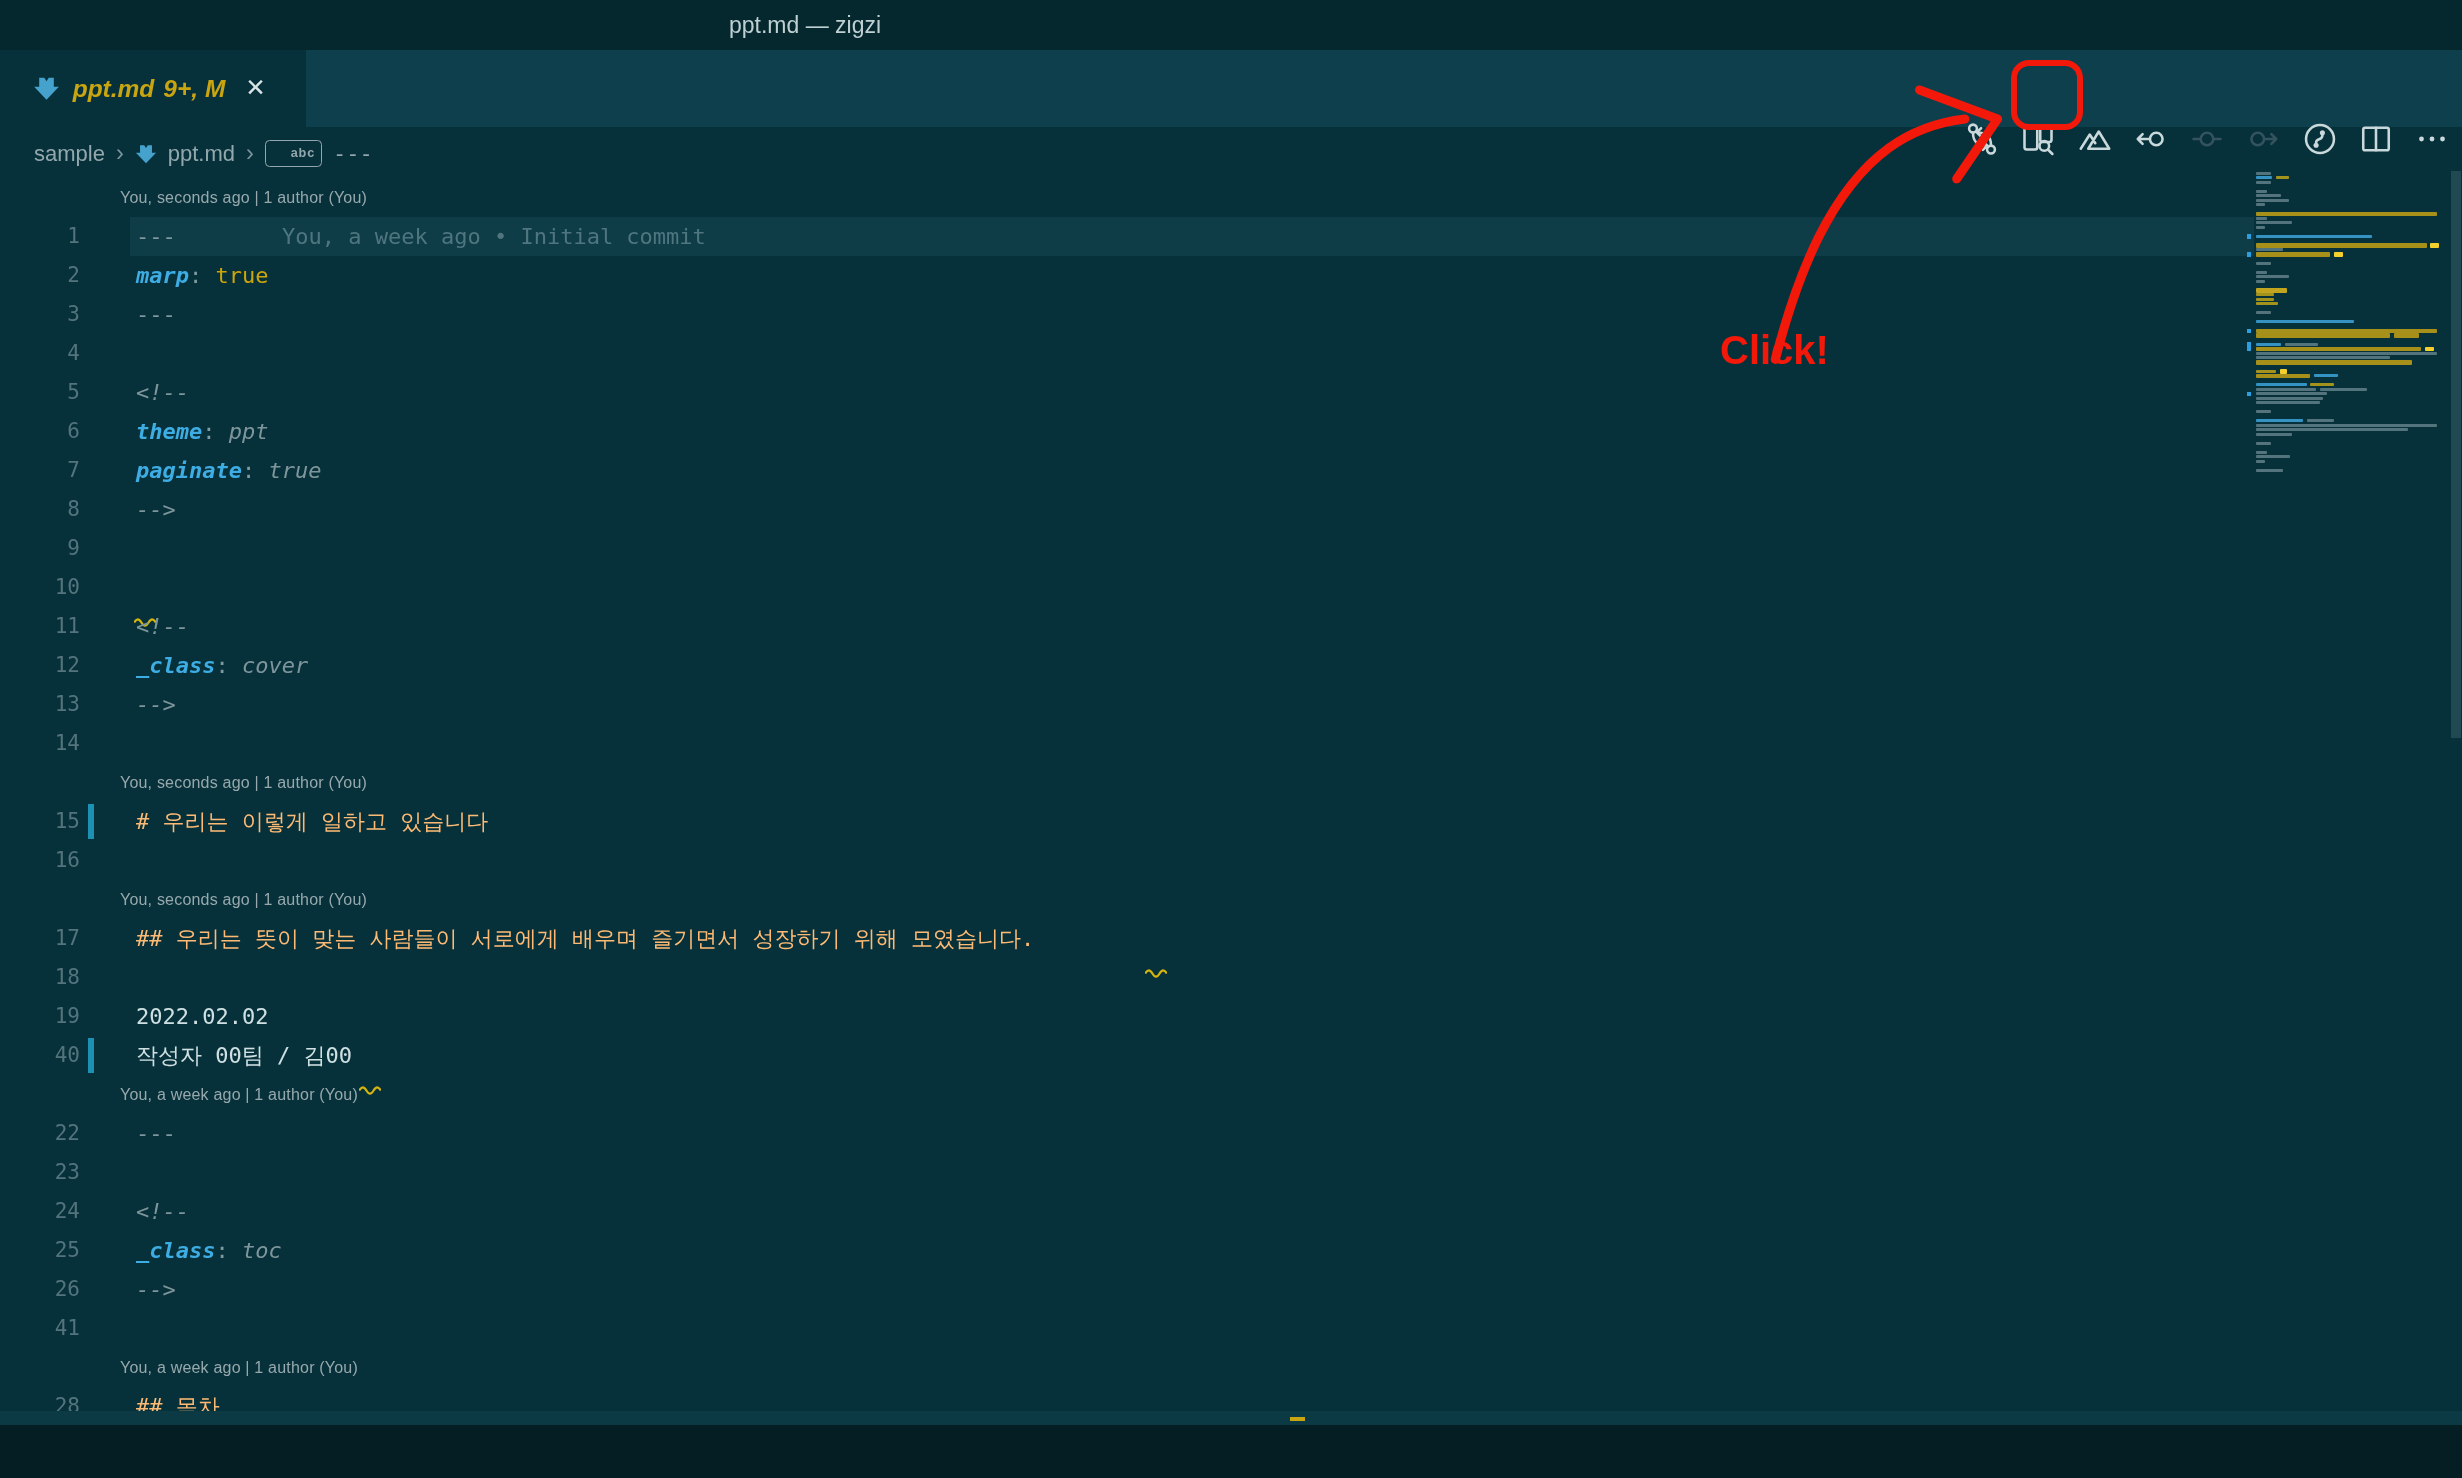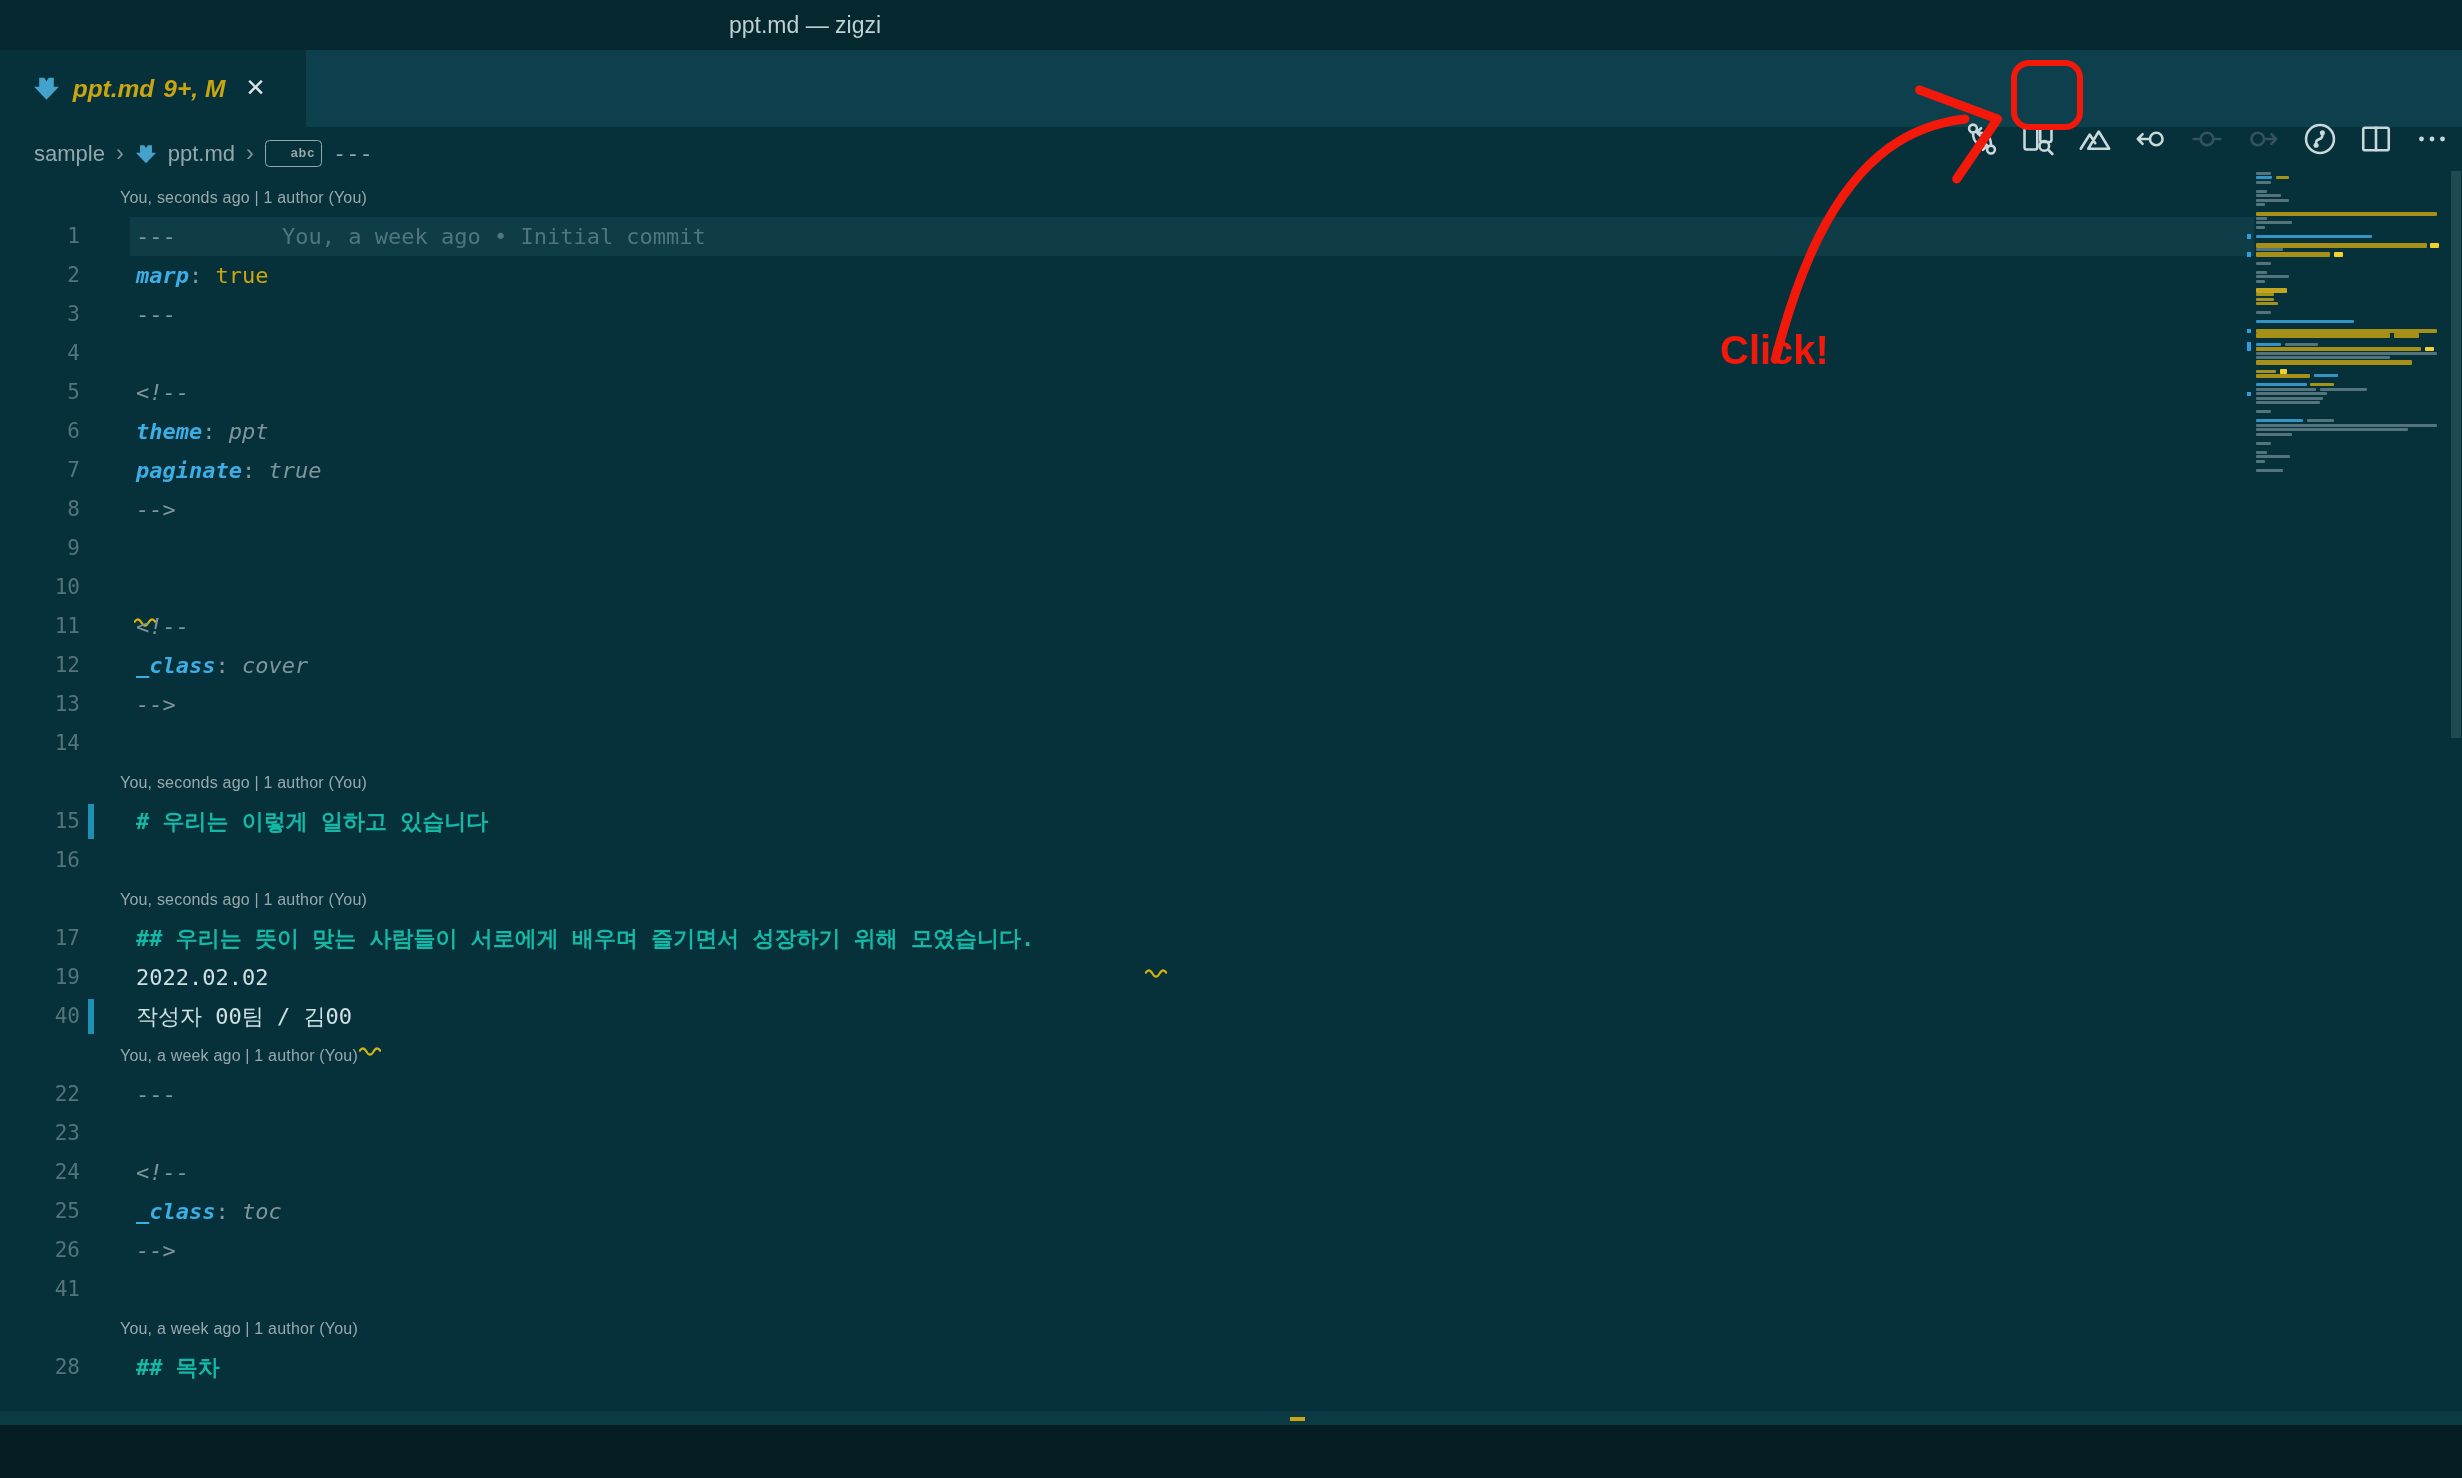--- a/index.html
+++ b/index.html
@@ -41,21 +41,21 @@
   .modbar{position:absolute;left:88px;top:1.8px;bottom:1.8px;width:6.4px;background:#1d91b4;}
   .ecode{position:absolute;left:136px;top:0;}
   .blame-row{position:absolute;left:120px;top:0;font-family:"Liberation Sans",sans-serif;
              font-size:16px;color:#97a9ad;letter-spacing:0.2px;}
   .inline-blame{position:absolute;left:282px;top:0;color:#4f767f;}
   .tok-p{color:#7f99a0;}
   .tok-k{color:#3dade3;font-weight:bold;font-style:italic;}
   .tok-v{color:#cda60b;}
   .tok-c{color:#7e969b;font-style:italic;}
   .tok-t{color:#cfe0e2;}
-  .tok-h{color:#14b8a6;font-weight:bold;}
+  .tok-h{color:#fdba74;font-weight:normal;}
   .squiggle{position:absolute;height:8.2px;}
   
   #minimap{position:absolute;left:2256px;top:171px;width:192px;cursor:pointer;}
   .mrow{position:relative;height:4.5px;}
   .mseg{position:absolute;top:0.9px;height:2.7px;border-radius:0.9px;}
   .mseg.Y,.mseg.Y2,.mseg.C{top:0;height:4.5px;}
   .mbar{position:absolute;left:-9px;top:0;width:3.6px;height:4.5px;background:#2d9fe0;}
   #scrollbar{position:absolute;right:0;top:127px;bottom:0;width:12.7px;}
   #scrollbar-thumb{position:absolute;right:0.9px;top:44px;width:10px;height:567px;background:rgba(121,161,169,0.22);}
   #bottombar{position:absolute;left:0;right:0;bottom:0;height:14.5px;background:#0b3a44;}
@@ -178,20 +178,21 @@
       <div class="erow"><span class="lnum">12</span><span class="ecode"><span class="tok-k">_class</span><span class="tok-p">: </span><span class="tok-c">cover</span></span></div>
       <div class="erow"><span class="lnum">13</span><span class="ecode"><span class="tok-c">--&gt;</span></span></div>
       <div class="erow"><span class="lnum">14</span><span class="ecode"></span></div>
       <div class="erow"><span class="blame-row">You, seconds ago | 1 author (You)</span></div>
       <div class="erow"><span class="lnum">15</span><div class="modbar"></div><span class="ecode"><span class="tok-h"># 우리는 이렇게 일하고 있습니다</span></span></div>
       <div class="erow"><span class="lnum">16</span><span class="ecode"></span></div>
       <div class="erow"><span class="blame-row">You, seconds ago | 1 author (You)</span></div>
       <div class="erow"><span class="lnum">17</span><span class="ecode"><span class="tok-h">## 우리는 뜻이 맞는 사람들이 서로에게 배우며 즐기면서 성장하기 위해 모였습니다.</span></span><div class="squiggle" style="left: 1145px; top: 32px;"><svg width="22" height="9" viewBox="0 0 24 10">
             <path d="M0 5 q4 -7 8 0 q4 7 8 0 q4 -7 8 0" stroke="#d4b40e" stroke-width="2.4" fill="none"></path>
           </svg></div></div>
+      <div class="erow"><span class="lnum">18</span><span class="ecode"></span></div>
       <div class="erow"><span class="lnum">19</span><span class="ecode"><span class="tok-t">2022.02.02</span></span></div>
       <div class="erow"><span class="lnum">40</span><div class="modbar"></div><span class="ecode"><span class="tok-t">작성자 00팀 / 김00</span></span><div class="squiggle" style="left: 359px; top: 32px;"><svg width="22" height="9" viewBox="0 0 24 10">
             <path d="M0 5 q4 -7 8 0 q4 7 8 0 q4 -7 8 0" stroke="#d4b40e" stroke-width="2.4" fill="none"></path>
           </svg></div></div>
       <div class="erow"><span class="blame-row">You, a week ago | 1 author (You)</span></div>
       <div class="erow"><span class="lnum">22</span><span class="ecode"><span class="tok-p">---</span></span></div>
       <div class="erow"><span class="lnum">23</span><span class="ecode"></span></div>
       <div class="erow"><span class="lnum">24</span><span class="ecode"><span class="tok-c">&lt;!--</span></span></div>
       <div class="erow"><span class="lnum">25</span><span class="ecode"><span class="tok-k">_class</span><span class="tok-p">: </span><span class="tok-c">toc</span></span></div>
       <div class="erow"><span class="lnum">26</span><span class="ecode"><span class="tok-c">--&gt;</span></span></div>

